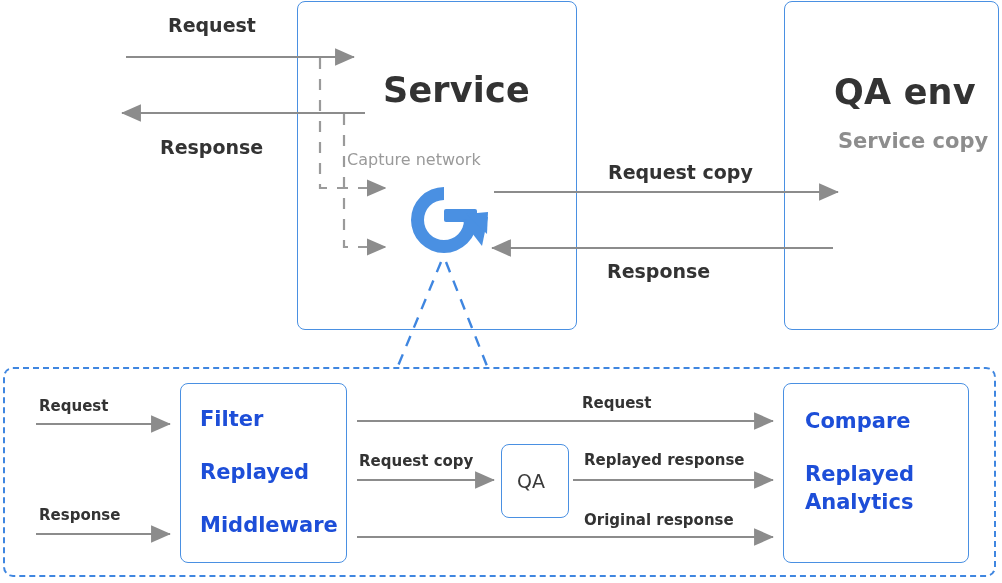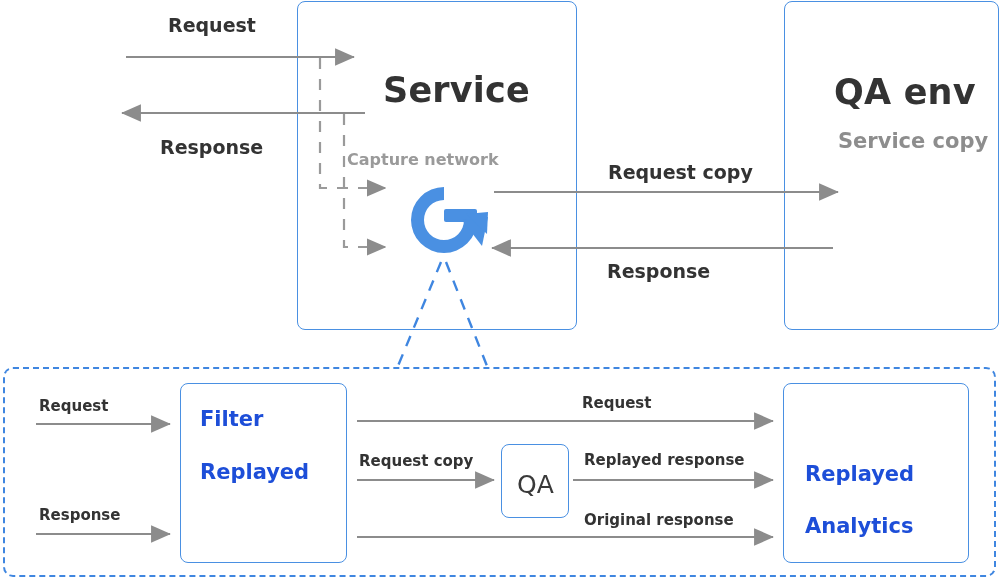--- a/index.html
+++ b/index.html
@@ -38,37 +38,37 @@
     font-weight:600;
     color:#8d8d8d;
     margin-top:9px;
   }
   .item-lg{
     font-size:21px;
     font-weight:600;
     color:#1d4ed8;
   }
   .item-md{
-    font-size:25px;
+    font-size:19px;
     font-weight:500;
     color:#3a3a3a;
   }
   .edge-lbl{
     font-size:19px;
     font-weight:600;
     color:#333333;
   }
   .edge-lbl-sm{
     font-size:15px;
     font-weight:600;
     color:#333333;
   }
   .capture-lbl{
     font-size:16px;
-    font-weight:700;
+    font-weight:400;
     color:#9a9a9a;
   }
 </style>
 </head>
 <body>
 
 <div id="stage">
 
   <div class="node blue-box" style="left:297px;top:1px;width:280px;height:329px;"></div>
 
@@ -177,25 +177,27 @@
   <div class="lbl edge-lbl" style="left:168px;top:14px;">Request</div>
 
   <div class="lbl edge-lbl" style="left:160px;top:136px;">Response</div>
 
   <div class="lbl edge-lbl" style="left:608px;top:161px;">Request copy</div>
 
   <div class="lbl edge-lbl" style="left:607px;top:260px;">Response</div>
 
   <div class="lbl item-lg" style="left:200px;top:407px;">Filter</div>
   <div class="lbl item-lg" style="left:200px;top:460px;">Replayed</div>
+  <div class="lbl item-lg" style="left:200px;top:513px;">Middleware</div>
 
   <div class="lbl item-md" style="left:517px;top:470px;">QA</div>
 
+  <div class="lbl item-lg" style="left:805px;top:409px;">Compare</div>
   <div class="lbl item-lg" style="left:805px;top:462px;">Replayed</div>
-  <div class="lbl item-lg" style="left:805px;top:514px;text-align:center;">Analytics</div>
+  <div class="lbl item-lg" style="left:805px;top:490px;text-align:center;">Analytics</div>
 
   <div class="lbl edge-lbl-sm" style="left:39px;top:397px;">Request</div>
 
   <div class="lbl edge-lbl-sm" style="left:39px;top:506px;">Response</div>
 
   <div class="lbl edge-lbl-sm" style="left:582px;top:394px;">Request</div>
 
   <div class="lbl edge-lbl-sm" style="left:359px;top:452px;">Request copy</div>
 
   <div class="lbl edge-lbl-sm" style="left:584px;top:511px;">Original response</div>

